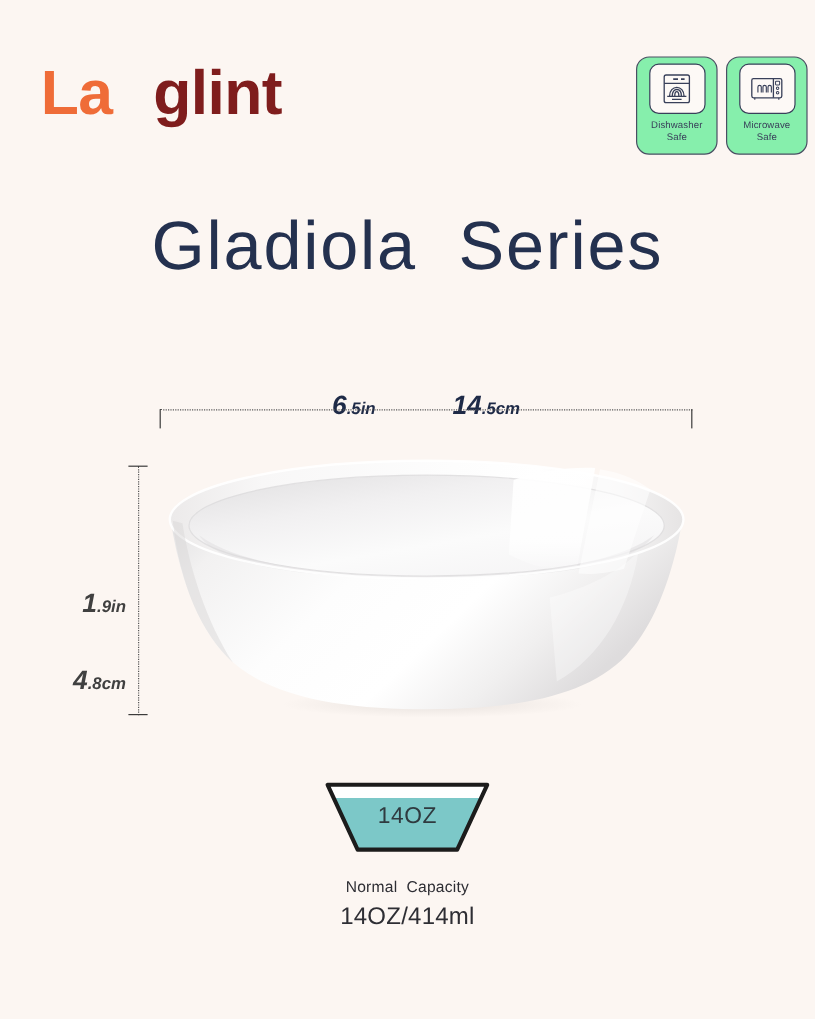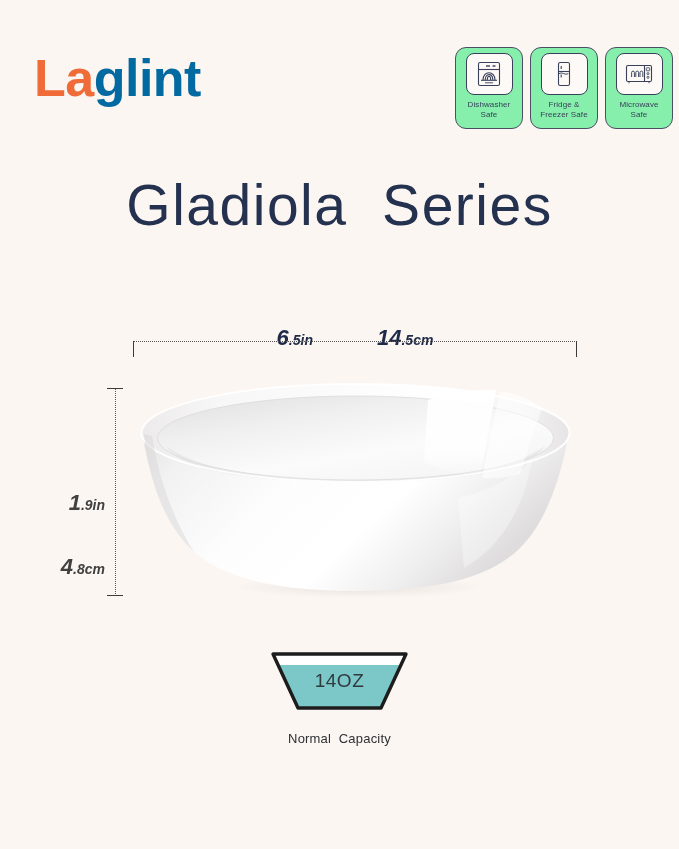--- a/index.html
+++ b/index.html
@@ -21,21 +21,21 @@
     position: absolute;
     left: 34px;
     top: 52px;
     font-size: 52px;
     letter-spacing: -0.5px;
     font-weight: 700;
     line-height: 1;
     white-space: nowrap;
   }
   #logo .part-a { color: #ef6c38; }
-  #logo .part-b { color: #0369a1; }
+  #logo .part-b { color: #7f1d1d; margin-left: 34px; }
 
   
   #badges {
     position: absolute;
     right: 6px;
     top: 47px;
     display: flex;
     gap: 7px;
   }
   .badge {
@@ -240,33 +240,20 @@
         <path d="M11.2 20 C11.2 16.6 12.9 14.6 15 14.6 C17.1 14.6 18.8 16.6 18.8 20"></path>
         <path d="M13.3 20 C13.3 17.5 14 16.3 15 16.3 C16 16.3 16.7 17.5 16.7 20"></path>
         <line x1="7" y1="20.3" x2="23" y2="20.3"></line>
         <line x1="11" y1="22.8" x2="19" y2="22.8" stroke-width="0.9"></line>
       </svg>
     </div>
     <div class="badge-label">Dishwasher
 Safe</div>
   </div>
 
-  <div class="badge">
-    <div class="badge-icon-box">
-      <svg width="30" height="28" viewBox="0 0 30 28" fill="none" stroke="#39405a" stroke-width="1.1">
-        <rect x="9.5" y="2.5" width="11" height="23" rx="1.8"></rect>
-        <line x1="9.5" y1="11.5" x2="20.5" y2="11.5"></line>
-        <line x1="12.2" y1="6" x2="12.2" y2="9" stroke-width="1.1"></line>
-        <line x1="12.2" y1="14.5" x2="12.2" y2="17.5" stroke-width="1.1"></line>
-        <path d="M10 13.6 Q12.2 12.3 14.6 13.6 Q17 14.9 19.4 13.6" stroke-width="0.95"></path>
-      </svg>
-    </div>
-    <div class="badge-label">Fridge &amp;
-Freezer Safe</div>
-  </div>
 
   <div class="badge">
     <div class="badge-icon-box">
       <svg width="32" height="28" viewBox="0 0 32 28" fill="none" stroke="#39405a" stroke-width="1.1">
         <rect x="3.5" y="5.5" width="25" height="16" rx="1.4"></rect>
         <line x1="21.5" y1="5.5" x2="21.5" y2="21.5"></line>
         <path d="M8.6 17 V12.6 Q8.6 11.1 10 11.1 Q11.4 11.1 11.4 12.6 V17" stroke-width="0.95"></path>
         <path d="M12.8 17 V12.6 Q12.8 11.1 14.2 11.1 Q15.6 11.1 15.6 12.6 V17" stroke-width="0.95"></path>
         <path d="M17 17 V12.6 Q17 11.1 18.4 11.1 Q19.8 11.1 19.8 12.6 V17" stroke-width="0.95"></path>
         <rect x="23.3" y="7.8" width="3.4" height="3" rx="0.5" stroke-width="0.85"></rect>
@@ -385,16 +372,17 @@
         </clipPath>
         <path d="M11 9 L144 9 L119 63 L36 63 Z" fill="#ffffff" stroke="none"></path>
         <g clip-path="url(#clipA)">
           <rect x="0" y="20" width="155" height="52" fill="#7cc8c8"></rect>
         </g>
         <path d="M11 9 L144 9 L119 63 L36 63 Z" fill="none" stroke="#1c1c1c" stroke-width="3.4" stroke-linejoin="round" stroke-linecap="round"></path>
       </svg>
       <div class="cap-oz">14OZ</div>
     </div>
     <div class="cap-title">Normal  Capacity</div>
+    <div class="cap-sub">14OZ/414ml</div>
   </div>
 
 
 </div>
 
 </body></html>

